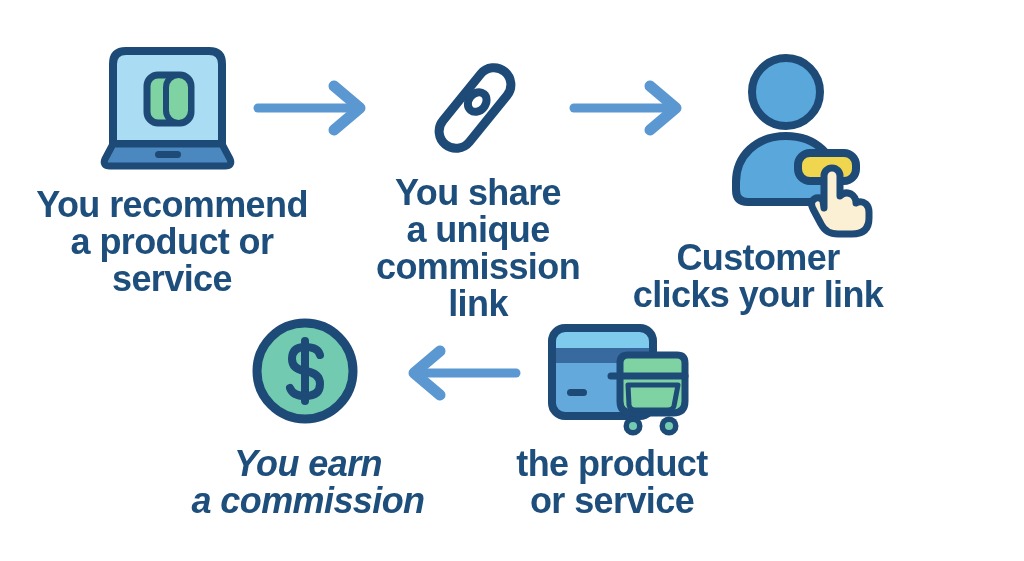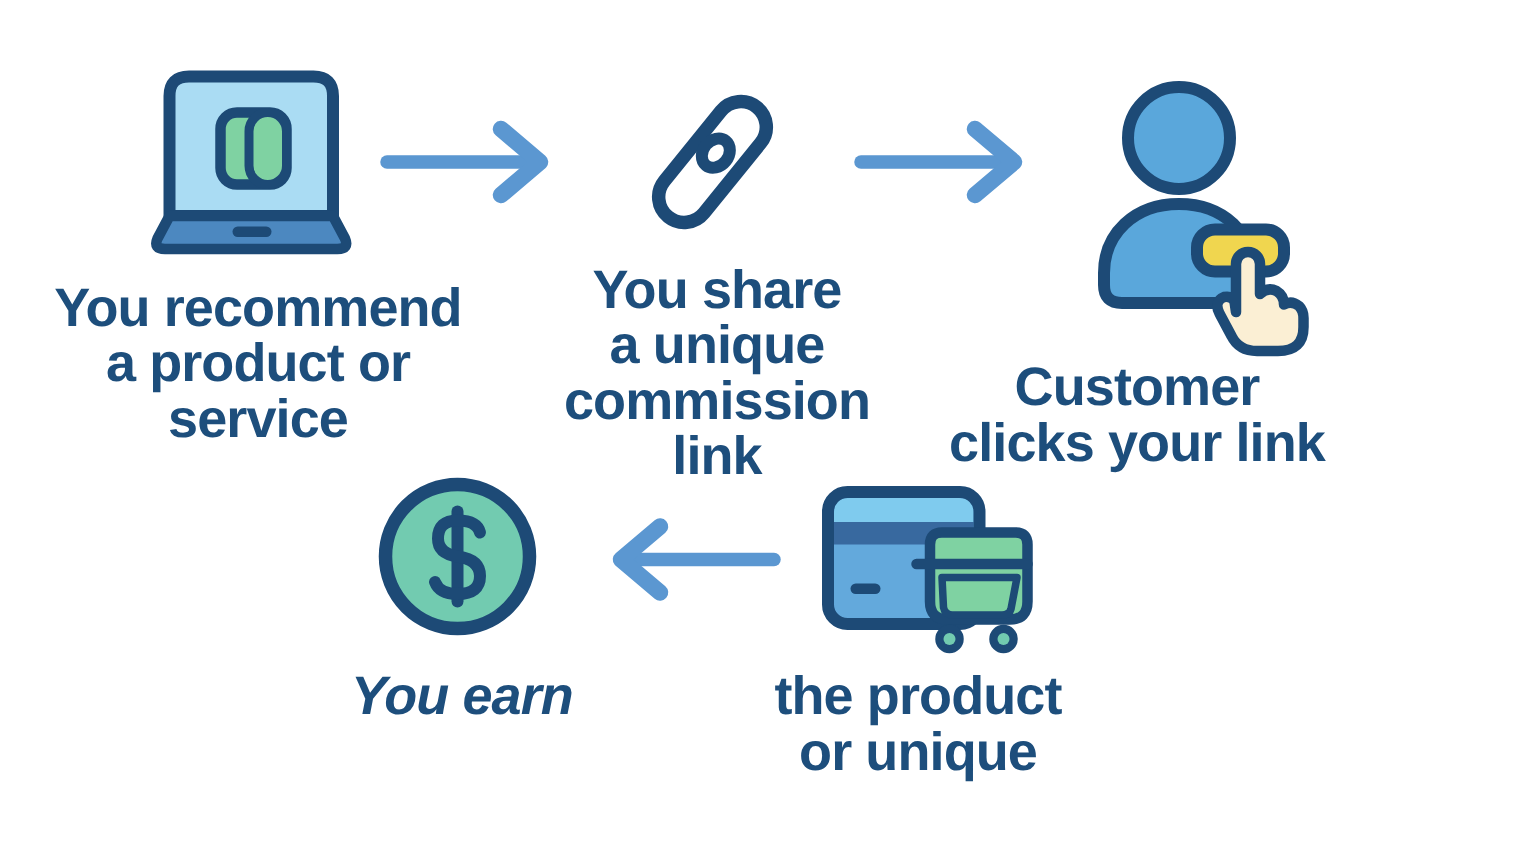--- a/index.html
+++ b/index.html
@@ -154,20 +154,21 @@
     <span>link</span>
   </div>
 
   <div class="label" id="label-customer">
     <span>Customer</span>
     <span>clicks your link</span>
   </div>
 
   <div class="label" id="label-buy">
     <span>the product</span>
-    <span>or unique</span>
+    <span>or service</span>
   </div>
 
   <div class="label" id="label-earn">
     <span>You earn</span>
+    <span>a commission</span>
   </div>
 
 </div>
 
 </body></html>

